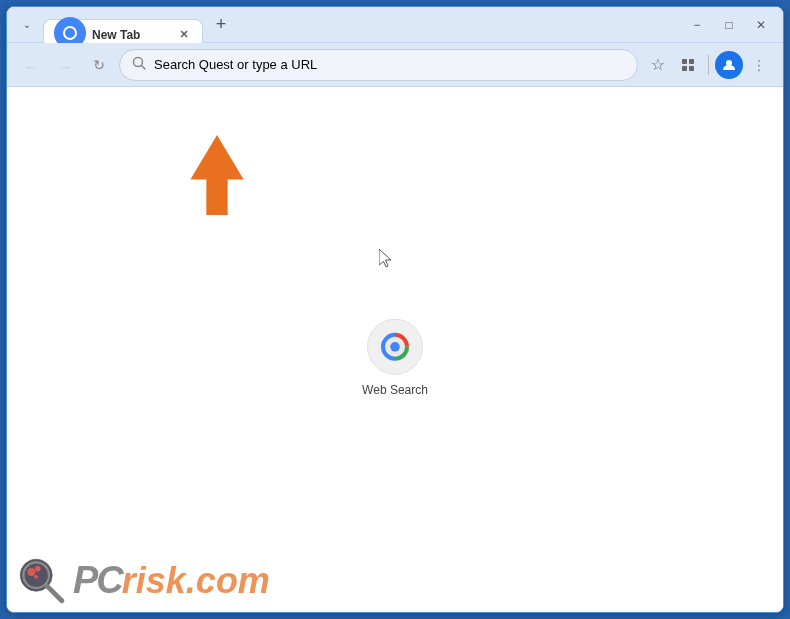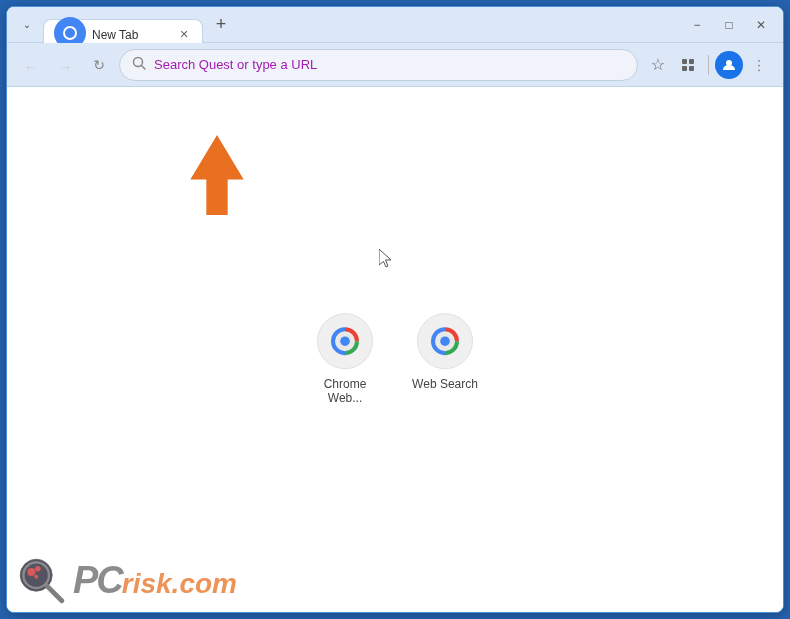--- a/index.html
+++ b/index.html
@@ -60,20 +60,21 @@
       border-radius: 8px 8px 0 0;
       display: flex;
       align-items: center;
       height: 30px;
       padding: 0 10px;
       gap: 6px;
       min-width: 160px;
       border: 1px solid #c0d4ee;
       border-bottom: none;
       margin-top: 19px;
+      font-weight: bold;
     }
 
     .tab-title {
       font-size: 12px;
       color: #333;
       flex: 1;
     }
 
     .tab-close {
       width: 16px;
@@ -161,21 +162,21 @@
     }
 
     .search-icon-wrap {
       color: #888;
       font-size: 13px;
     }
 
     .address-text {
       flex: 1;
       font-size: 13px;
-      color: #a21caf;
+      color: #000000;
     }
 
     .bookmark-btn {
       width: 28px;
       height: 28px;
       display: flex;
       align-items: center;
       justify-content: center;
       color: #666;
       font-size: 16px;
@@ -372,38 +373,20 @@
     </div>
 
     <div class="cursor">
       <svg width="16" height="20" viewBox="0 0 16 20" fill="none">
         <path d="M0 0 L0 16 L4.5 12.5 L7 18 L9 17 L6.5 11 L12 11 Z" fill="white" stroke="#555" stroke-width="1"></path>
       </svg>
     </div>
 
     <div class="shortcuts-area">
 
-      <div class="shortcut-item">
-        <div class="shortcut-icon">
-          <svg class="chrome-icon-svg" viewBox="0 0 40 40" width="32" height="32">
-
-            <circle cx="20" cy="20" r="18" fill="#e8e8e8"></circle>
-
-            <path d="M20 5 A15 15 0 0 1 35 20" stroke="#EA4335" stroke-width="5" fill="none"></path>
-
-            <path d="M35 20 A15 15 0 0 1 20 35" stroke="#34A853" stroke-width="5" fill="none"></path>
-
-            <path d="M20 35 A15 15 0 0 1 5 20 A15 15 0 0 1 20 5" stroke="#4285F4" stroke-width="5" fill="none"></path>
-
-            <circle cx="20" cy="20" r="8" fill="#e8e8e8"></circle>
-            <circle cx="20" cy="20" r="6" fill="#4285F4"></circle>
-          </svg>
-        </div>
-        <span class="shortcut-label">Chrome Web...</span>
-      </div>
 
       <div class="shortcut-item">
         <div class="shortcut-icon">
           <svg viewBox="0 0 40 40" width="32" height="32">
             <circle cx="20" cy="20" r="18" fill="#e8e8e8"></circle>
 
             <path d="M20 5 A15 15 0 0 1 35 20" stroke="#EA4335" stroke-width="5" fill="none"></path>
 
             <path d="M35 20 A15 15 0 0 1 20 35" stroke="#34A853" stroke-width="5" fill="none"></path>
 
@@ -421,18 +404,18 @@
       <svg class="watermark-logo" viewBox="0 0 60 60" width="52" height="52">
         <circle cx="24" cy="24" r="20" fill="#1a1a2e" stroke="#333" stroke-width="1"></circle>
         <circle cx="18" cy="20" r="5" fill="#cc2222"></circle>
         <circle cx="26" cy="16" r="3.5" fill="#cc2222"></circle>
         <circle cx="24" cy="26" r="2.5" fill="#cc2222"></circle>
         <line x1="38" y1="38" x2="56" y2="56" stroke="#555" stroke-width="6" stroke-linecap="round"></line>
         <circle cx="24" cy="24" r="16" fill="none" stroke="#666" stroke-width="3"></circle>
       </svg>
       <div style="display:flex; align-items:baseline;">
         <span style="font-size:38px; font-weight:900; color:#666; font-style:italic; font-family:Arial Black,Arial,sans-serif; letter-spacing:-2px;">PC</span>
-        <span style="font-size:28px; font-weight:700; color:#e87020; font-style:italic; font-family:Arial,sans-serif;">risk.com</span>
+        <span style="font-size:36px; font-weight:700; color:#e87020; font-style:italic; font-family:Arial,sans-serif;">risk.com</span>
       </div>
     </div>
 
   </div>
 </div>
 
 </body></html>

